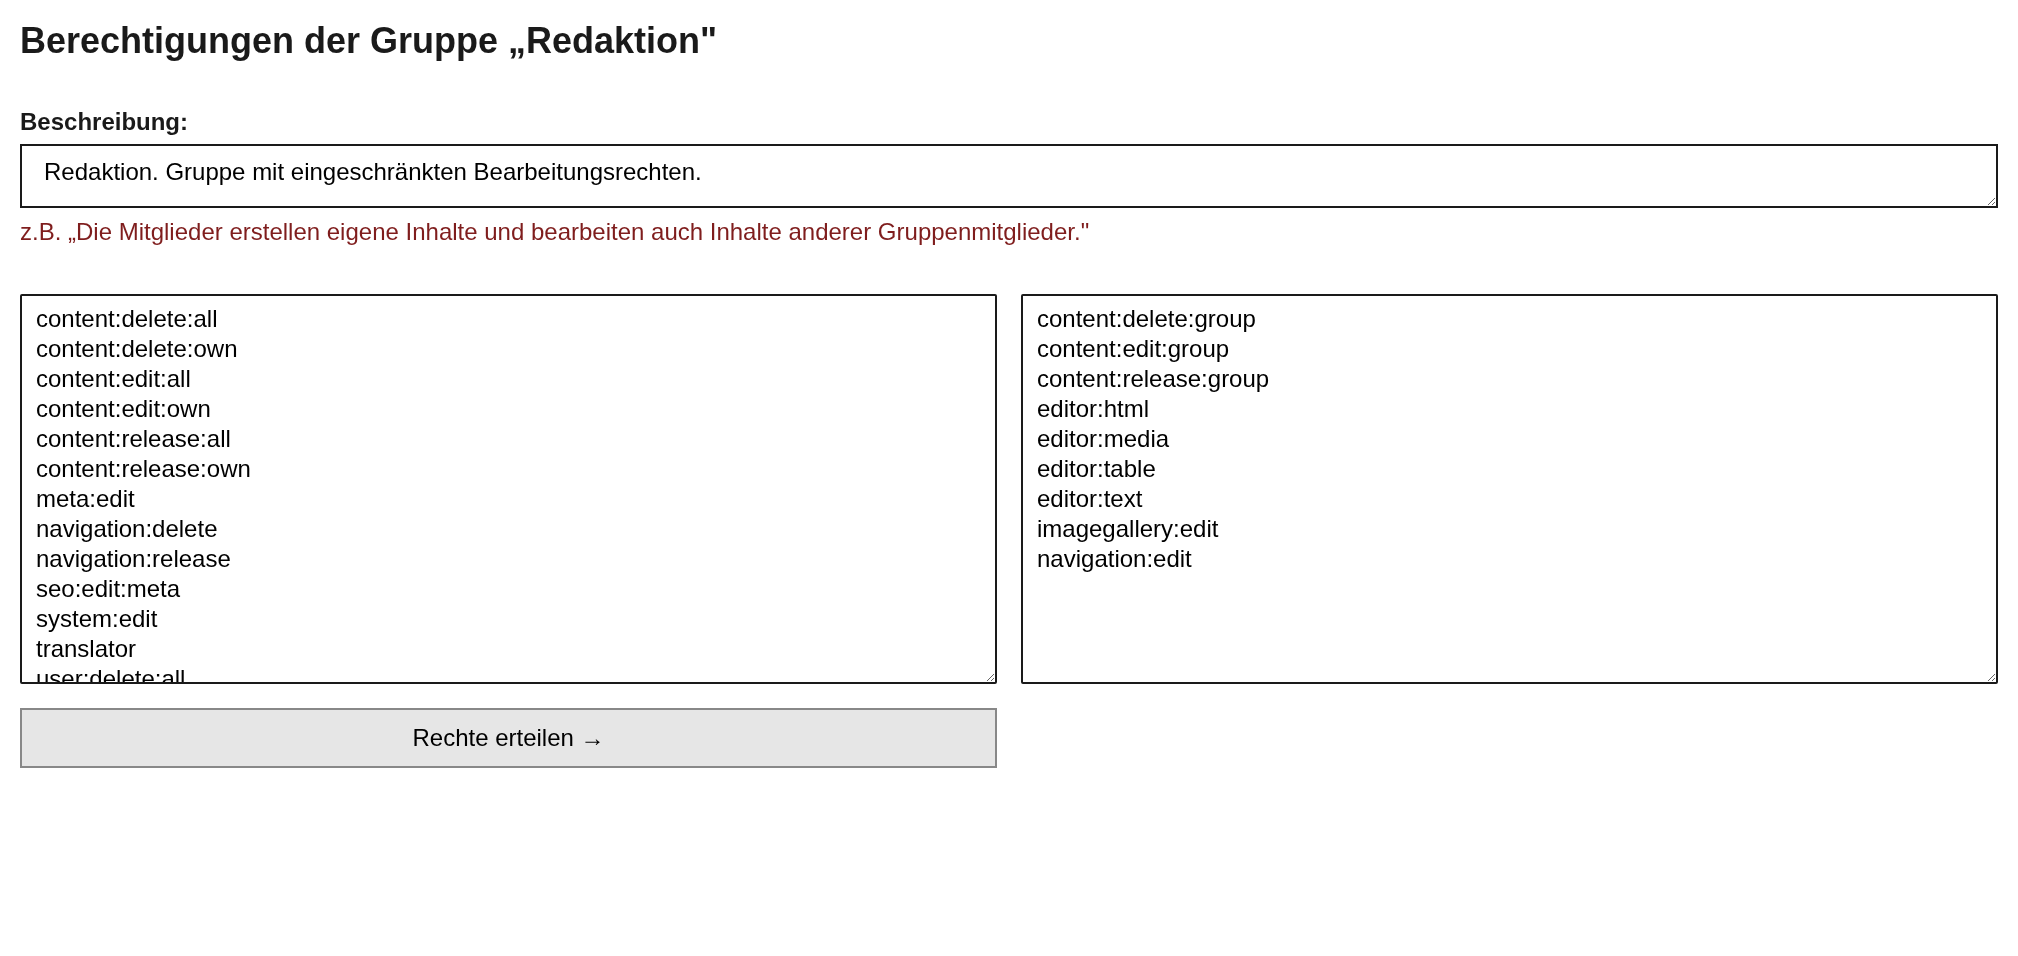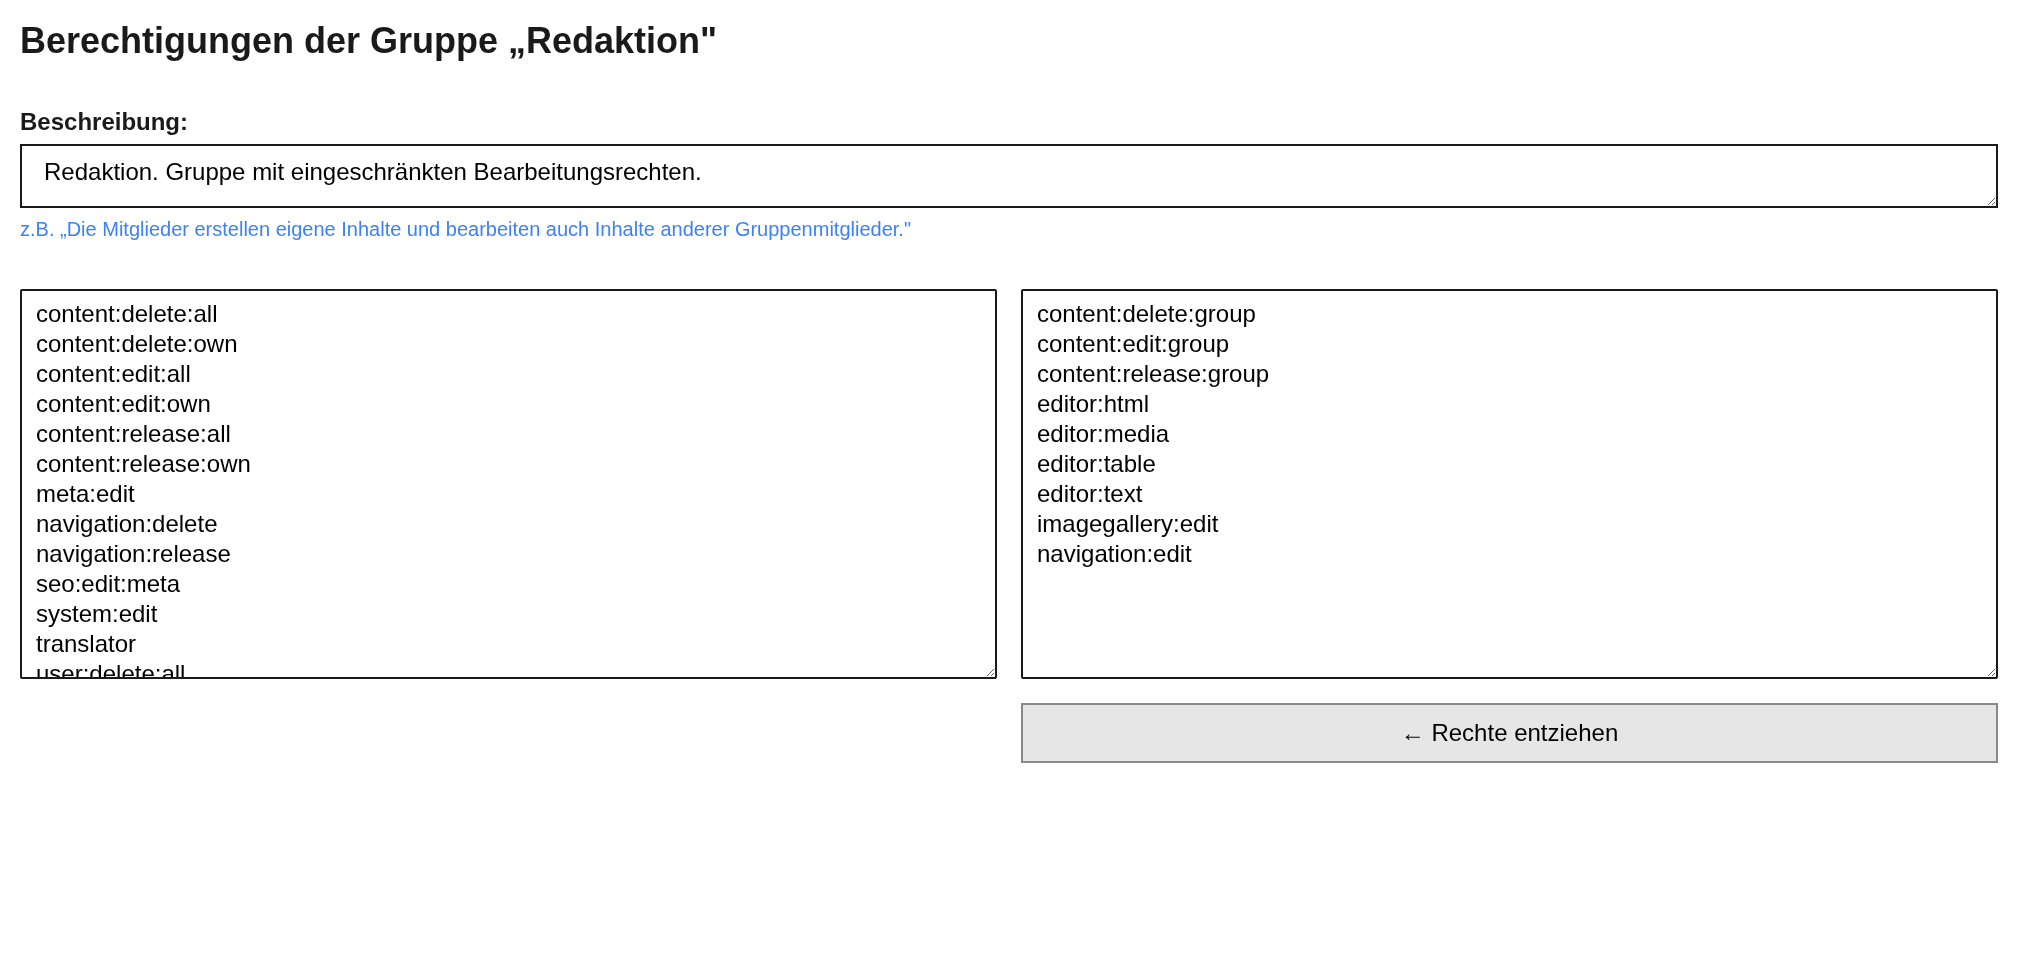--- a/index.html
+++ b/index.html
@@ -28,22 +28,22 @@
       width: 100%;
       border: 2px solid #1a1a1a;
       padding: 12px 22px;
       font-size: 24px;
       font-family: inherit;
       resize: both;
       min-height: 64px;
       margin-bottom: 6px;
     }
     .hint-text {
-      font-size: 20px;
-      color: #3b82f6;
+      font-size: 24px;
+      color: #7f1d1d;
       margin-bottom: 48px;
     }
     .columns {
       display: flex;
       gap: 24px;
     }
     .column {
       flex: 1;
       display: flex;
       flex-direction: column;
@@ -98,31 +98,31 @@
         <option>content:release:own</option>
         <option>meta:edit</option>
         <option>navigation:delete</option>
         <option>navigation:release</option>
         <option>seo:edit:meta</option>
         <option>system:edit</option>
         <option>translator</option>
         <option>user:delete:all</option>
         <option>user:delete:group</option>
       </select>
+    <button class="action-button">Rechte erteilen →</button>
   </div>
   <div class="column">
     <select multiple="" class="listbox">
         <option>content:delete:group</option>
         <option>content:edit:group</option>
         <option>content:release:group</option>
         <option>editor:html</option>
         <option>editor:media</option>
         <option>editor:table</option>
         <option>editor:text</option>
         <option>imagegallery:edit</option>
         <option>navigation:edit</option>
       </select>
-    <button class="action-button">← Rechte entziehen</button>
   </div>
 </div>
 
 
 
 
 </body></html>

